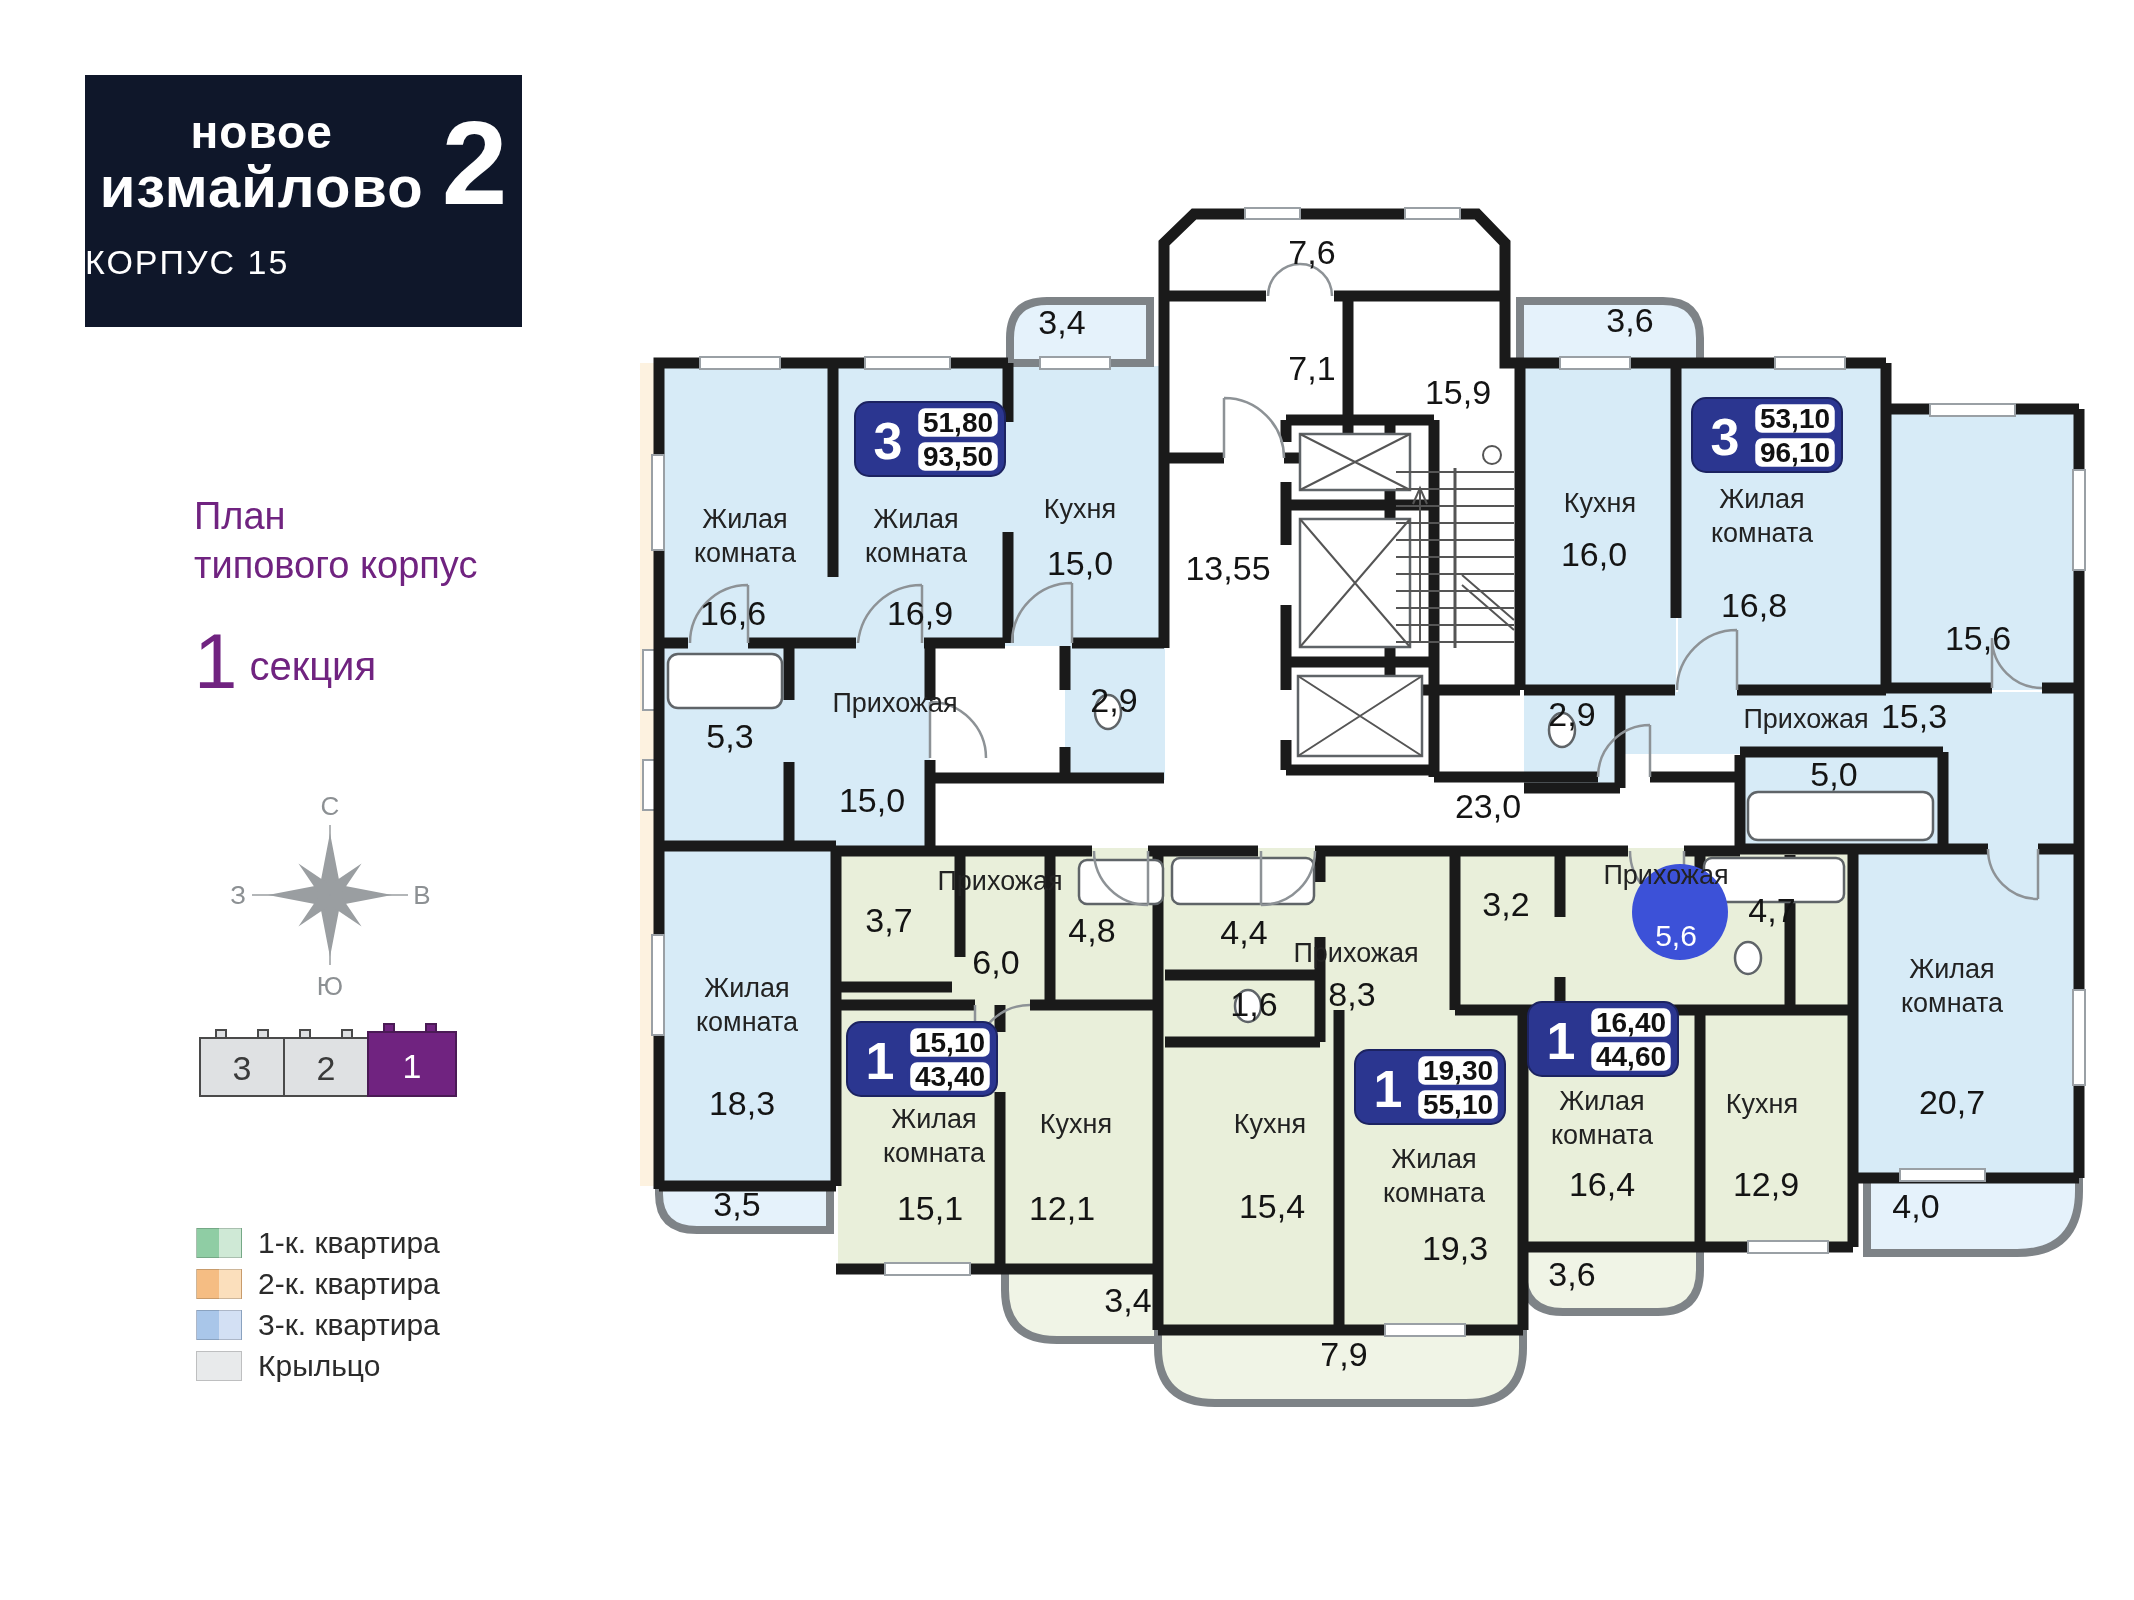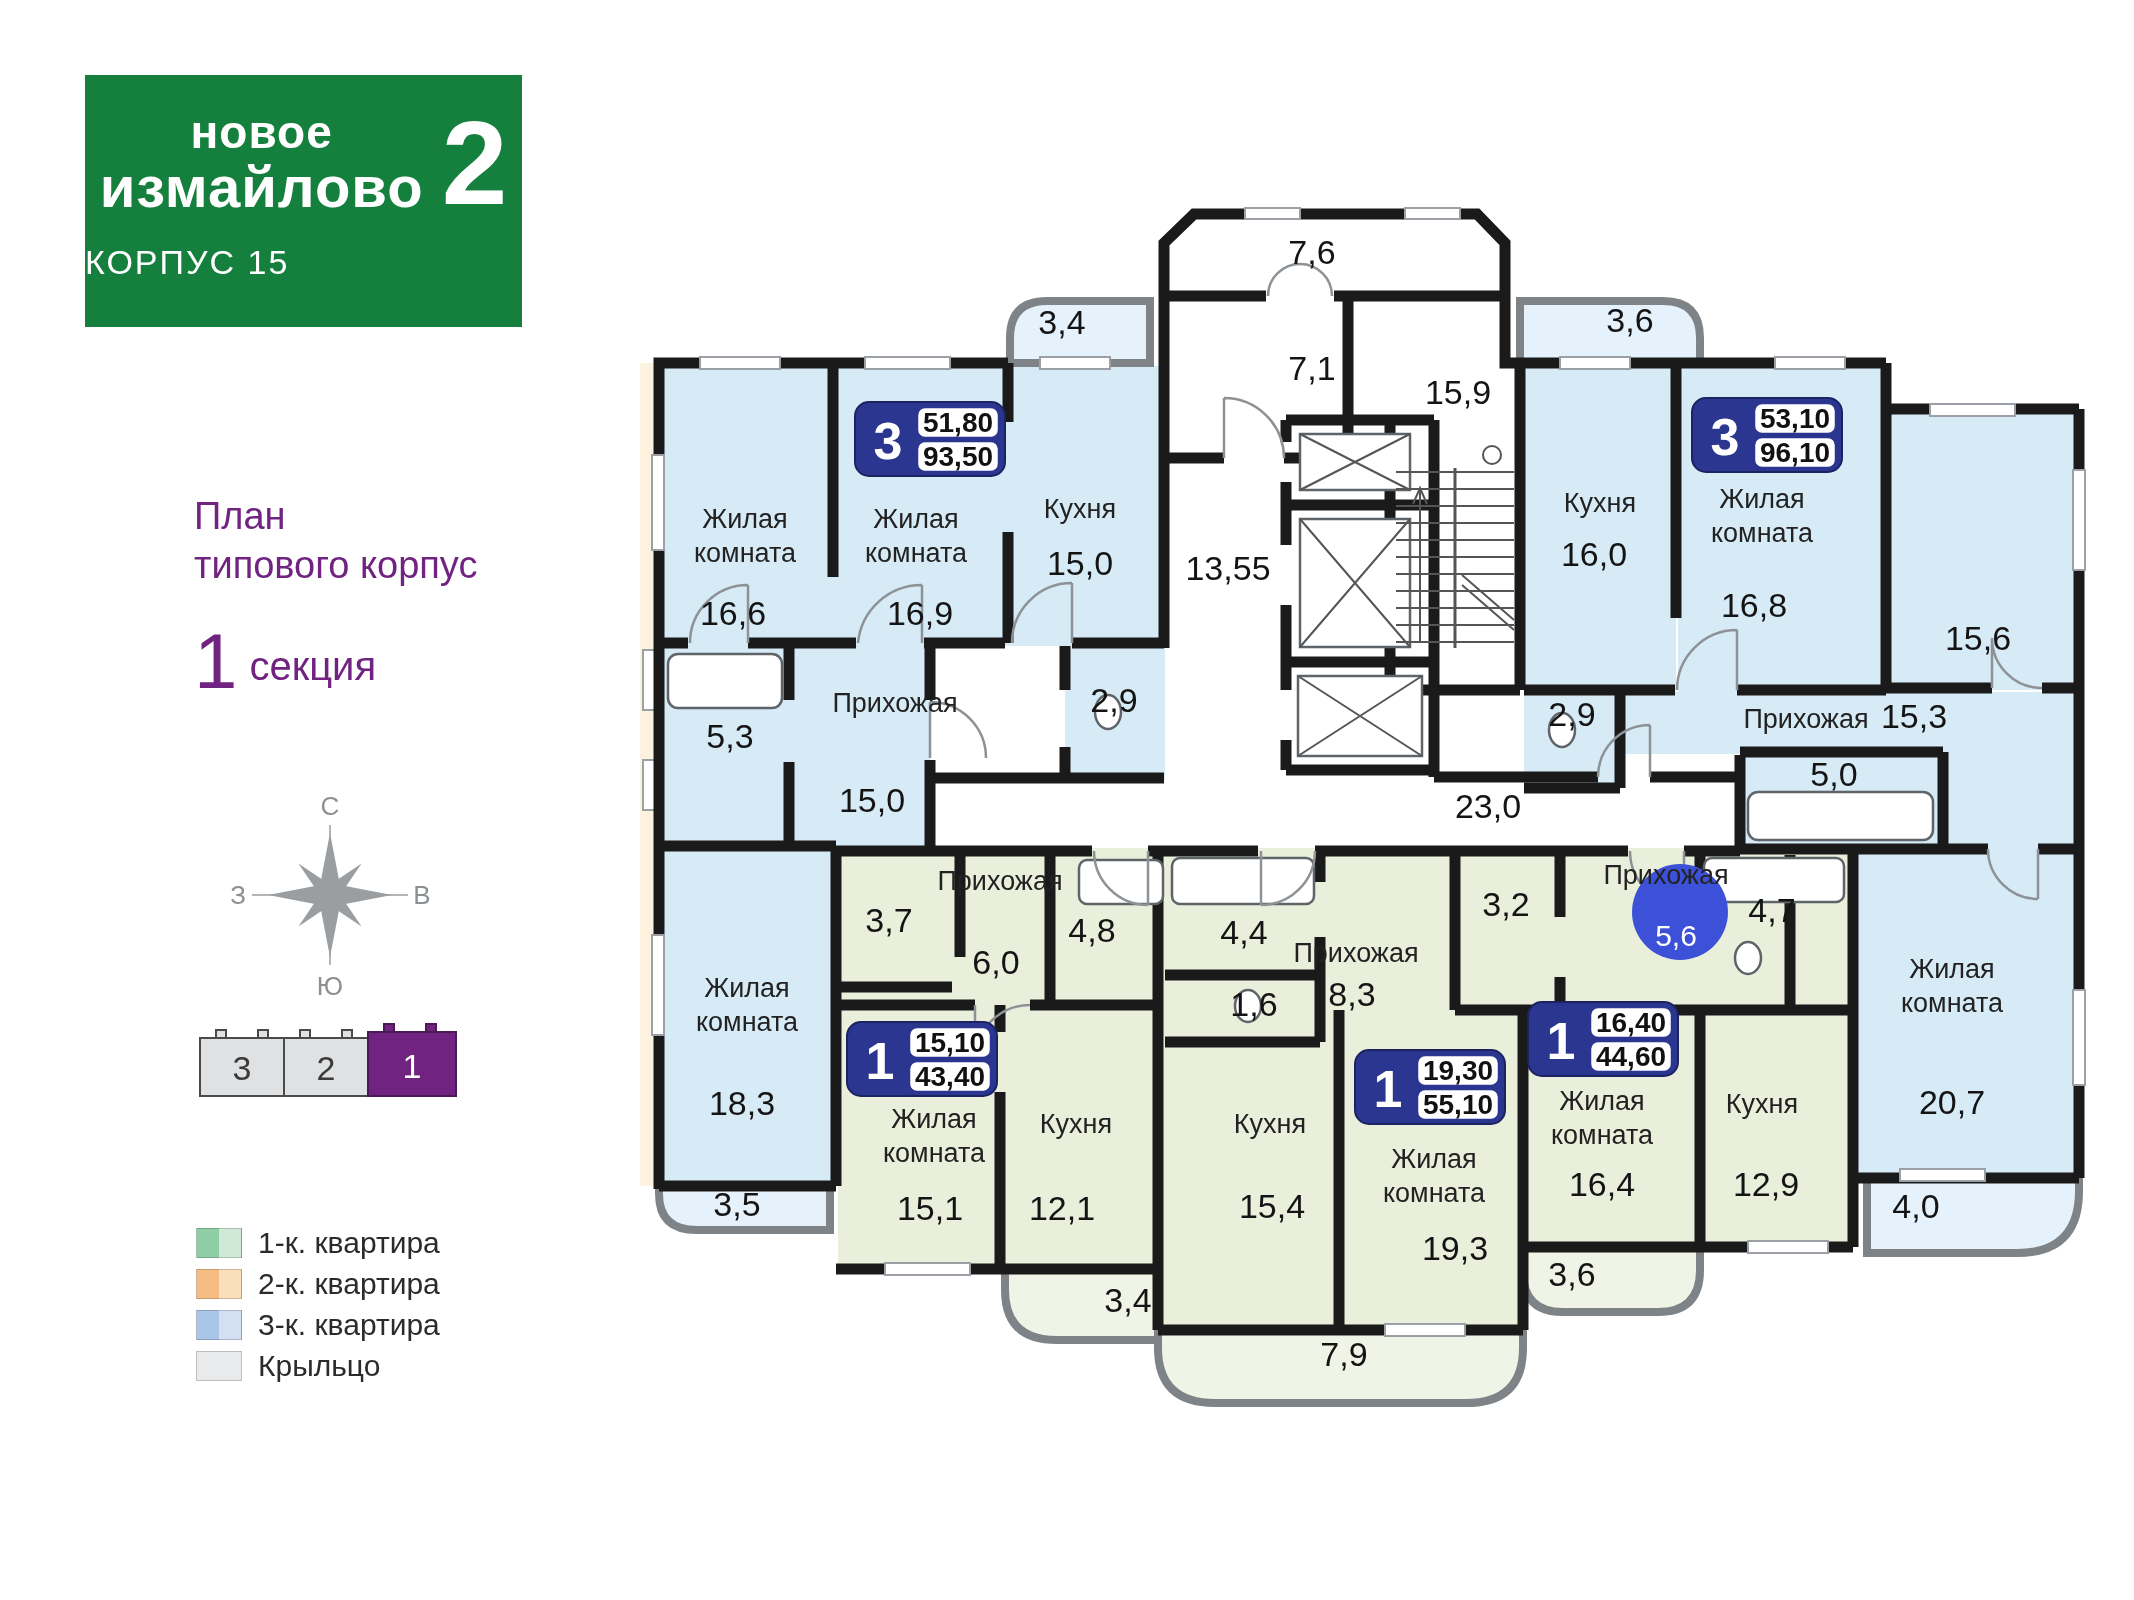--- a/index.html
+++ b/index.html
@@ -1,21 +1,21 @@
 <!DOCTYPE html>
 <html><head>
 <meta charset="utf-8">
 <style>
   html,body{margin:0;padding:0;background:#fff;}
   body{width:2134px;height:1600px;position:relative;overflow:hidden;
        font-family:"Liberation Sans",sans-serif;color:#1d1d1d;}
   .abs{position:absolute;}
 
   
-  .logo{left:85px;top:75px;width:437px;height:252px;background:#15803d;color:#fff;}
+  .logo{left:85px;top:75px;width:437px;height:252px;background:#0f172a;color:#fff;}
   .logo-top{display:flex;align-items:center;justify-content:center;gap:18px;margin-top:34px;}
   .brand-lines{text-align:center;line-height:1.04;font-weight:bold;}
   .brand-l1{font-size:46px;letter-spacing:1px;}
   .brand-l2{font-size:58px;letter-spacing:1px;}
   .brand-num{font-size:118px;font-weight:bold;line-height:0.9;}
   .logo-building{text-align:left;margin-top:26px;font-size:34px;letter-spacing:2px;
                  text-transform:uppercase;font-weight:400;}
 
   
   .plan-title{left:194px;top:492px;font-size:38px;line-height:1.3;color:#702380;}

